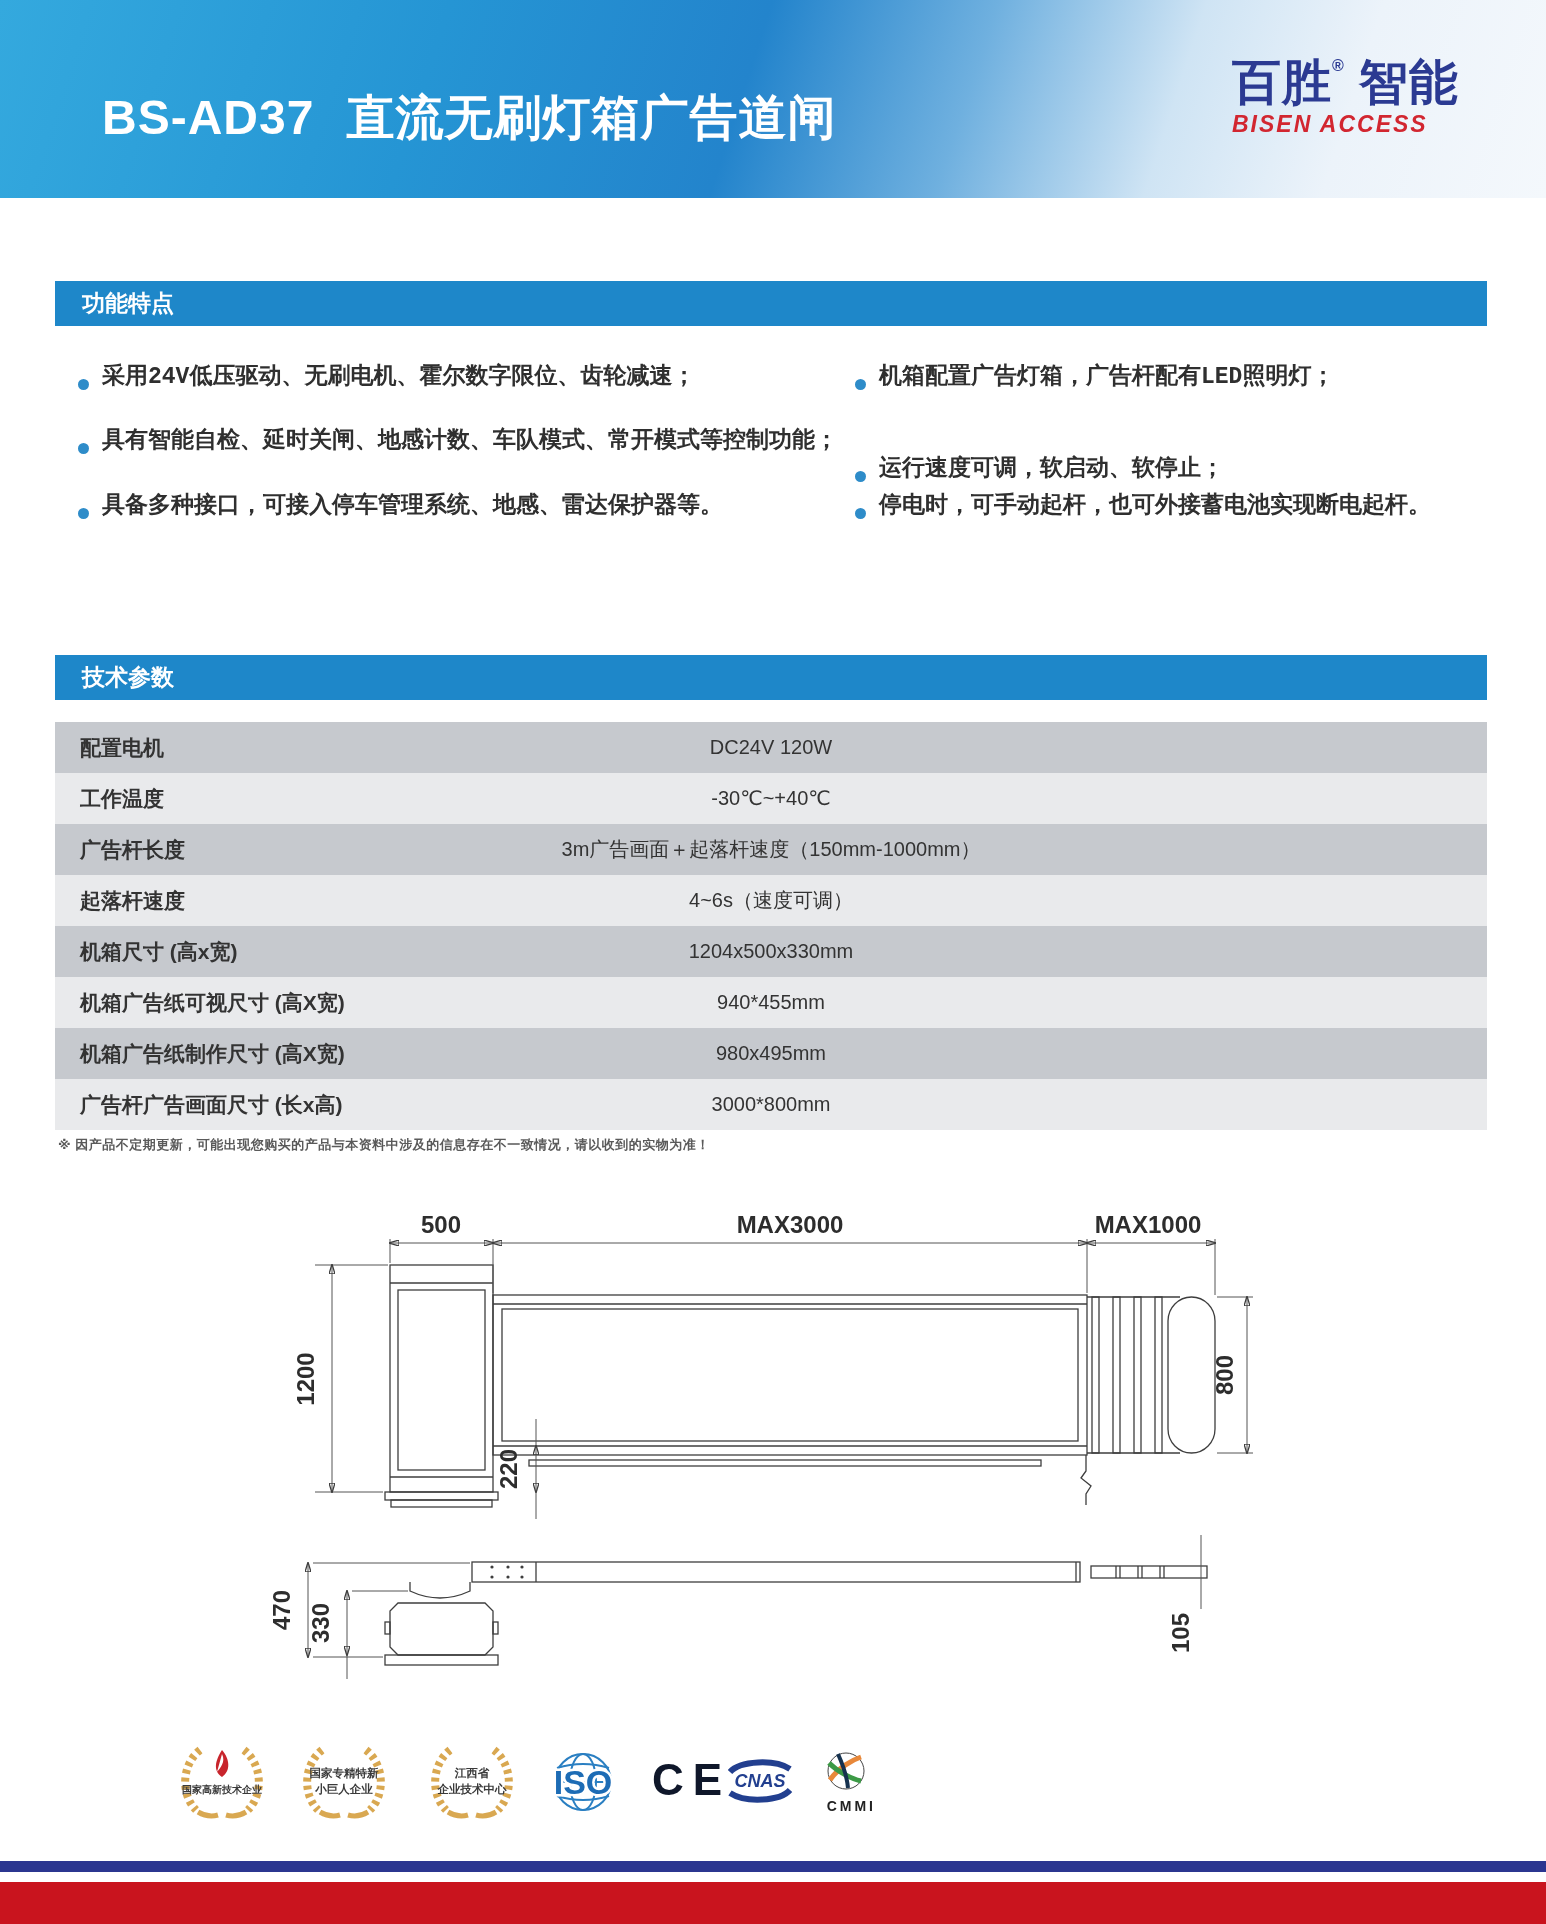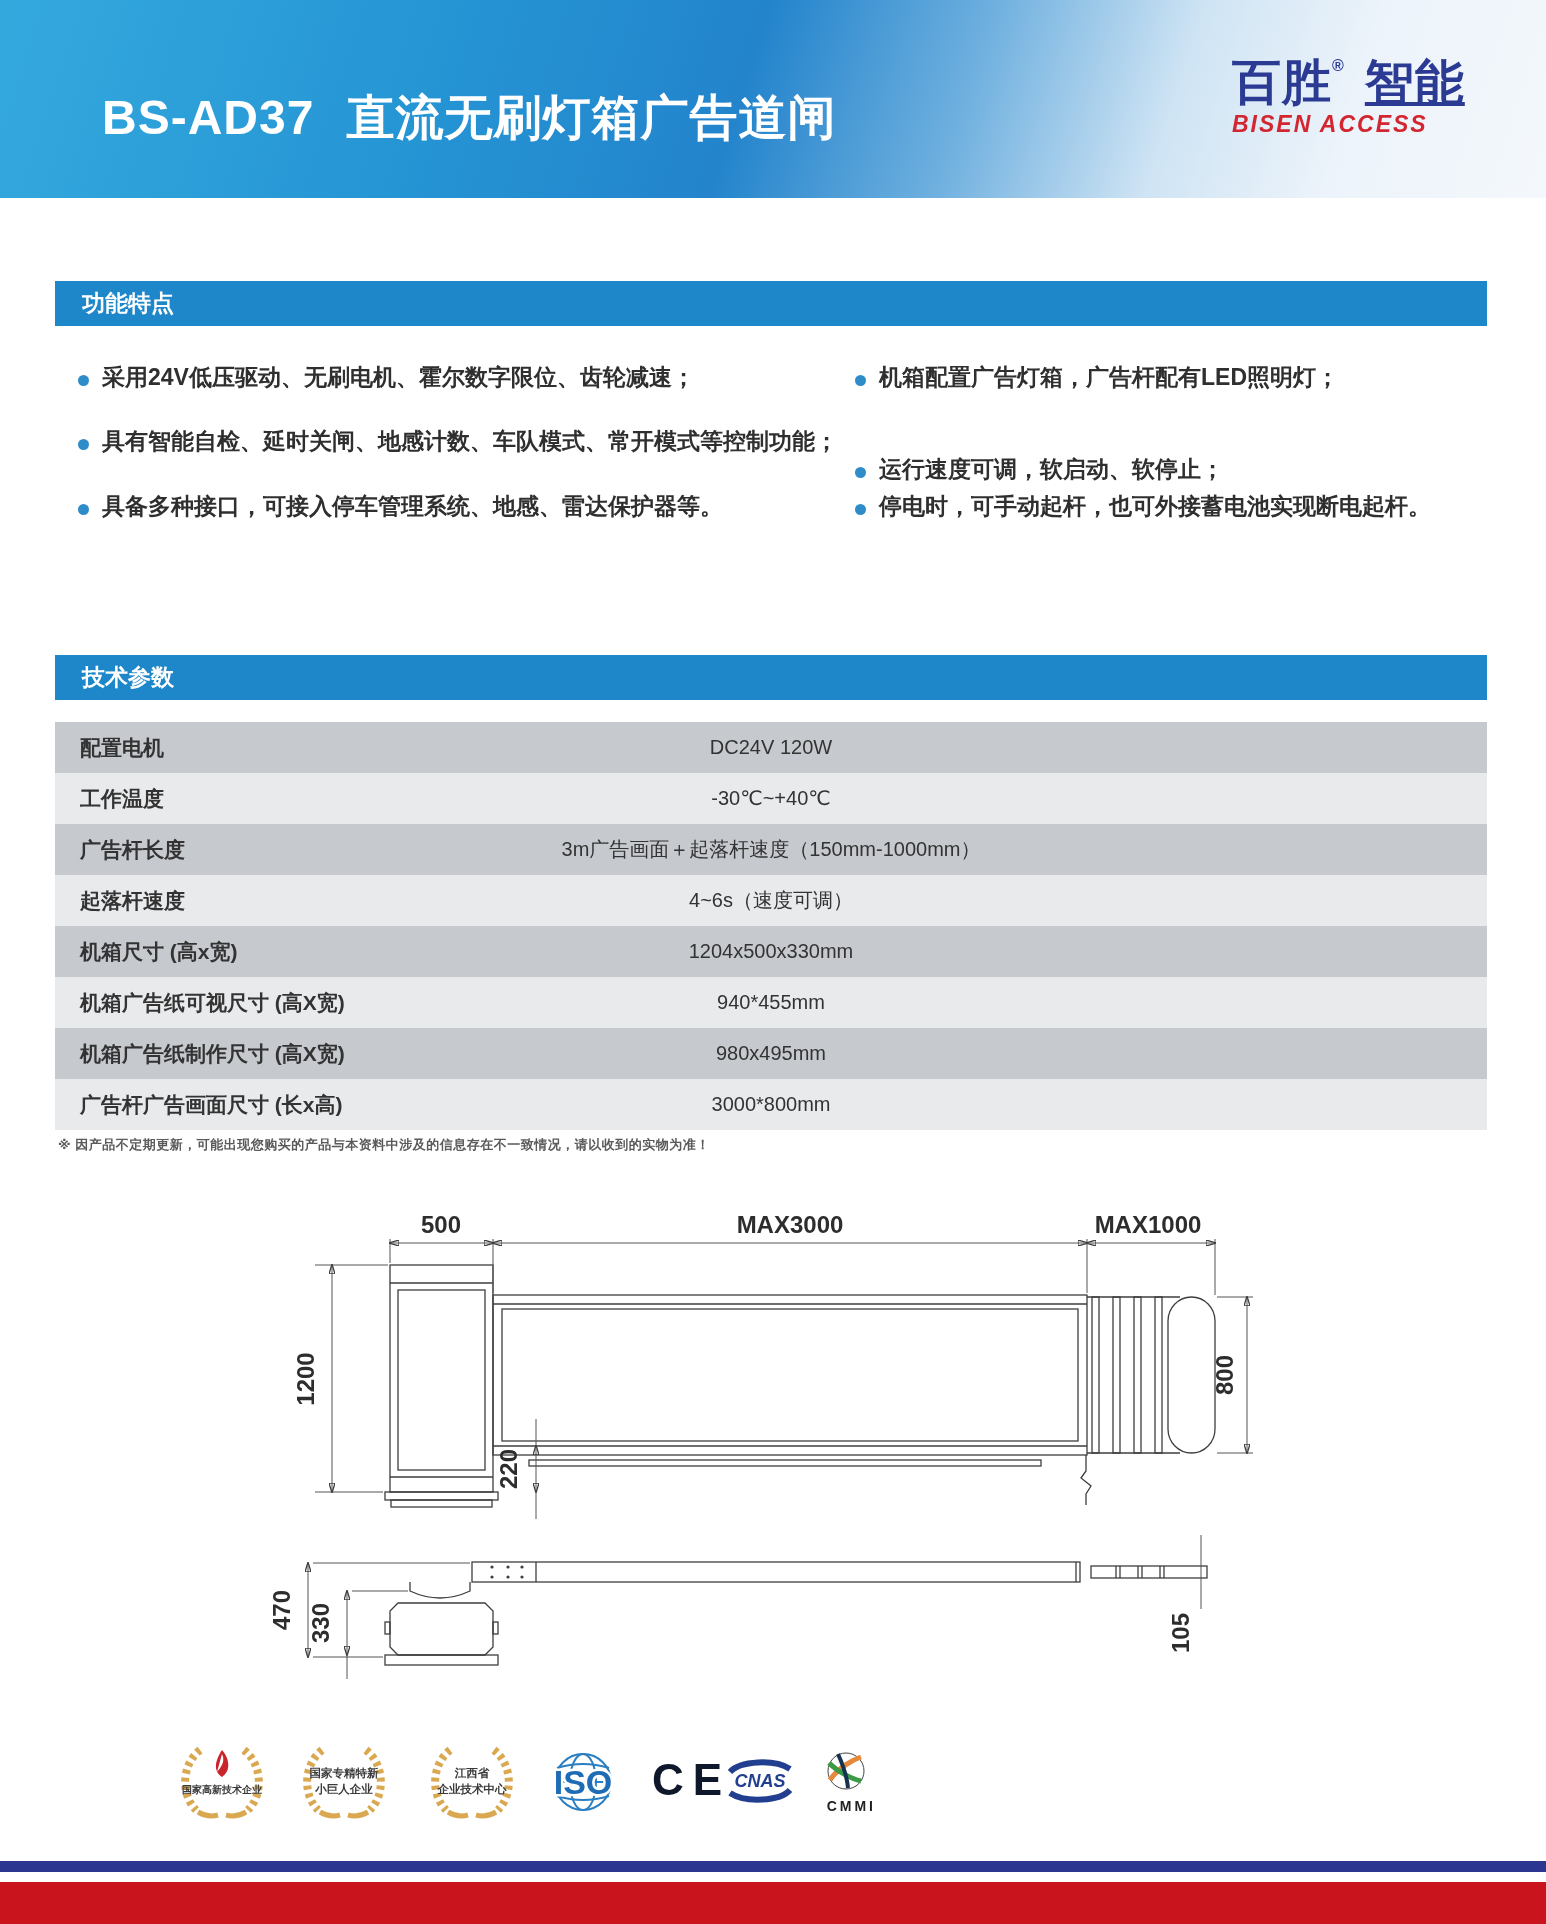--- a/index.html
+++ b/index.html
@@ -11,32 +11,32 @@
   }
   
   .header{
     position:absolute; left:0; top:0; width:1546px; height:198px;
     background:linear-gradient(108deg,#34a9de 0%,#2595d4 28%,#2384cc 48%,#6fb0df 62%,#cfe4f4 75%,#ecf3fa 86%,#f4f8fc 100%);
   }
   .title{position:absolute; left:102px; top:86px; font-size:48px; font-weight:bold; color:#ffffff; letter-spacing:1px; white-space:nowrap;}
   .title .model{margin-right:32px;}
   .logo{position:absolute; left:1232px; top:58px; text-align:left;}
   .logo-cn{font-size:49px; font-weight:bold; color:#2b3a92; letter-spacing:1px; line-height:1; white-space:nowrap;}
-  .logo-cn .gap{margin-left:20px;text-decoration:underline;}
+  .logo-cn .gap{margin-left:14px;}
   .logo-cn sup{font-size:16px; vertical-align:28px;}
   .logo-en{font-size:23px; font-weight:bold; font-style:italic; color:#d22630; letter-spacing:2px; margin-top:4px; white-space:nowrap;}
   
   .section-bar{
     position:absolute; left:55px; width:1432px; height:45px; background:#1e87c9;
     color:#ffffff; font-size:23px; font-weight:600; line-height:45px; padding-left:27px; box-sizing:border-box;
   }
   .bar-features{top:281px;}
   .bar-specs{top:655px;}
   
-  .bullet{position:absolute; display:flex; align-items:center; white-space:nowrap;}
+  .bullet{position:absolute; display:flex; align-items:flex-end; white-space:nowrap;font-family:Liberation Mono, monospace;}
   .bullet .dot{width:11px; height:11px; border-radius:50%; background:#2e8cc9; margin-top:7px; flex:0 0 11px;}
   .bullet .txt{margin-left:13px; font-size:23px; font-weight:600; color:#2f2f2f; line-height:1.15;}
   
   .spec-table{position:absolute; left:55px; top:722px; width:1432px;}
   .spec-row{position:relative; height:51px;}
   .spec-row.dark{background:#c6c9ce;}
   .spec-row.light{background:#e9eaec;}
   .spec-label{position:absolute; left:25px; top:0; line-height:51px; font-size:21px; font-weight:600; color:#333333; white-space:nowrap;}
   .spec-value{position:absolute; left:0; right:0; top:0; text-align:center; line-height:51px; font-size:20px; color:#333333; white-space:nowrap;}
   .note{position:absolute; left:58px; top:1136px; font-size:13px; font-weight:600; color:#5a5a5a; letter-spacing:.5px; white-space:nowrap;}

